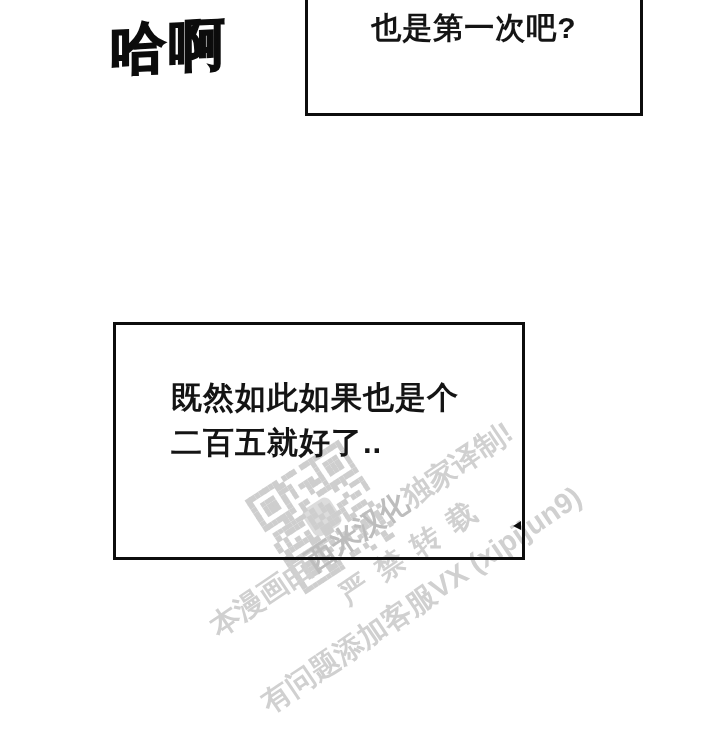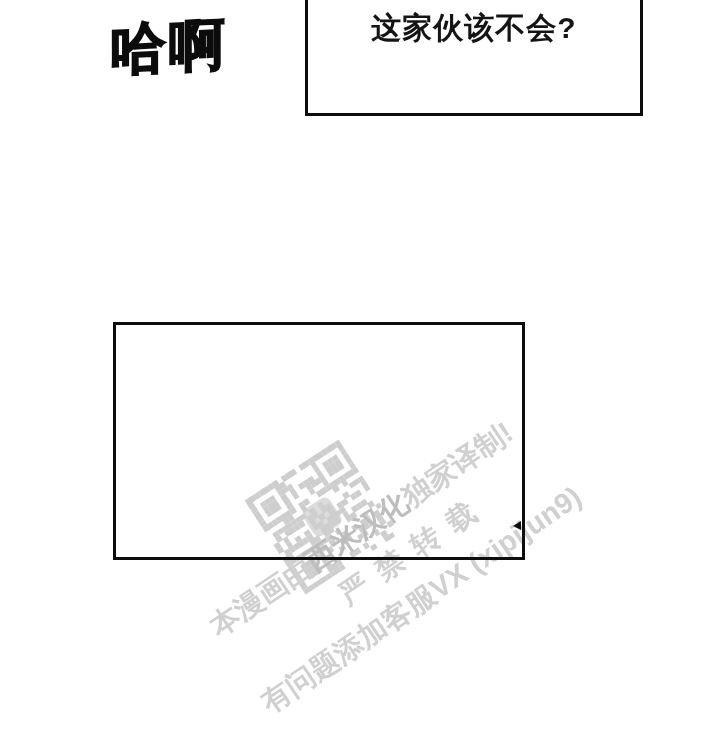--- a/index.html
+++ b/index.html
@@ -338,20 +338,22 @@
     <div class="wm-text">
       <div class="l1"><span>本漫画由</span><span class="wm-group">西米汉化</span><span>独家译制!</span></div>
       <div class="l2">严禁转载</div>
       <div class="l3">有问题添加客服VX (xipijun9)</div>
     </div>
   </div>
 
   <div class="sfx">哈啊</div>
 
   <div class="bubble bubble-top">
-    <div class="bubble-line">这家伙该不会?</div>
+    <div class="bubble-line">也是第一次吧?</div>
   </div>
 
   <div class="bubble bubble-mid">
+    <div class="bubble-line">既然如此如果也是个</div>
+    <div class="bubble-line">二百五就好了..</div>
   </div>
   <div class="notch"></div>
 
 </div>
 
 </body></html>

